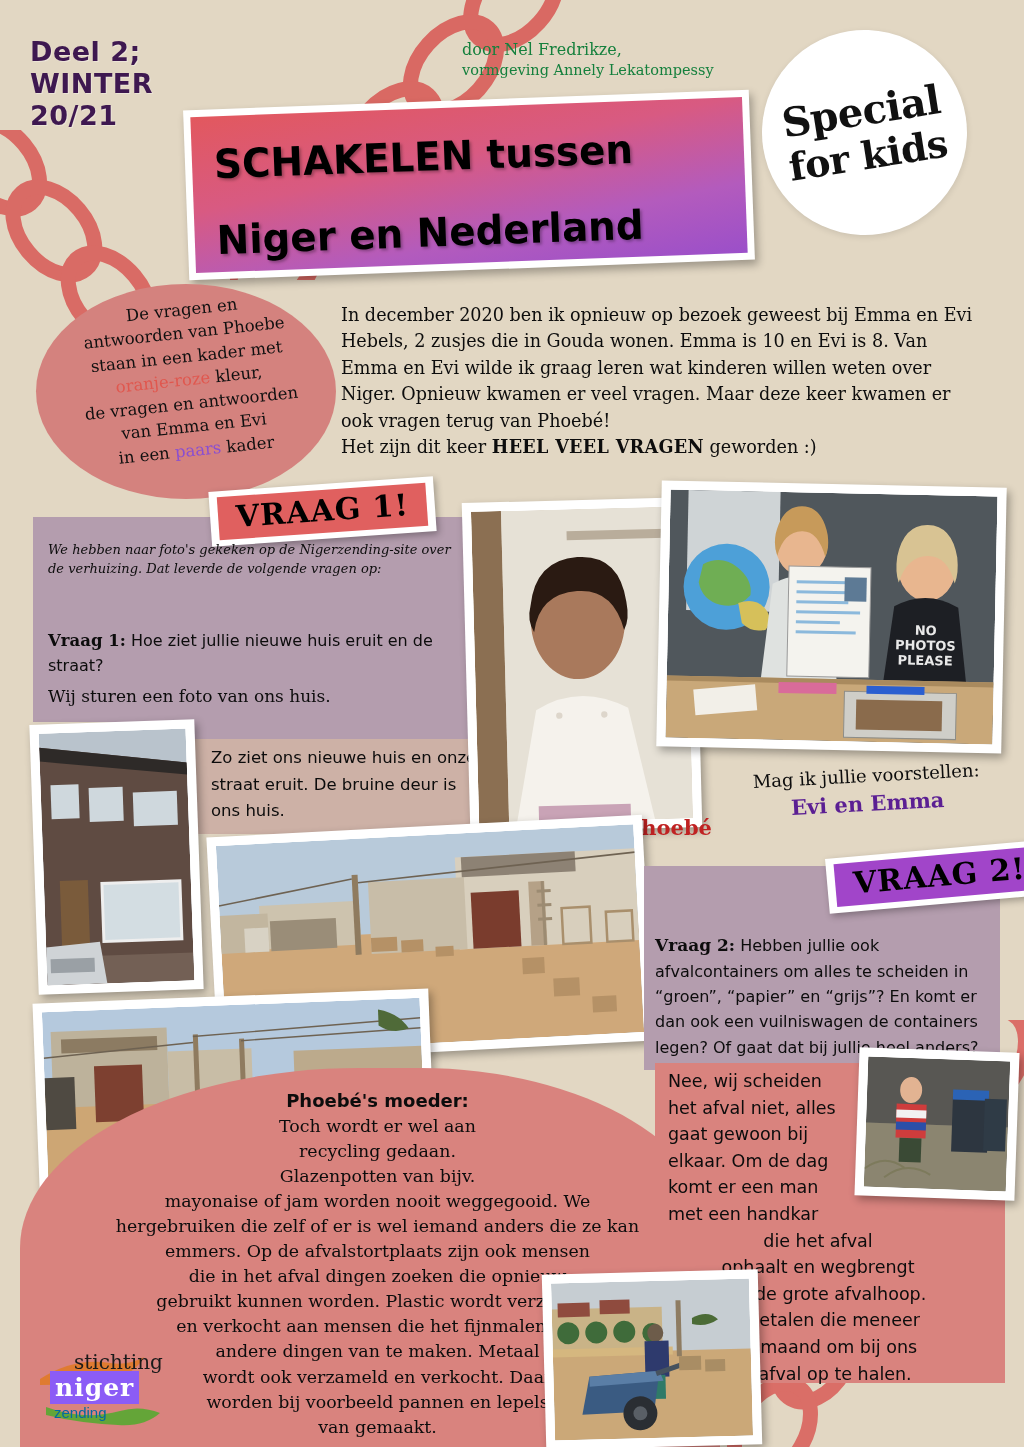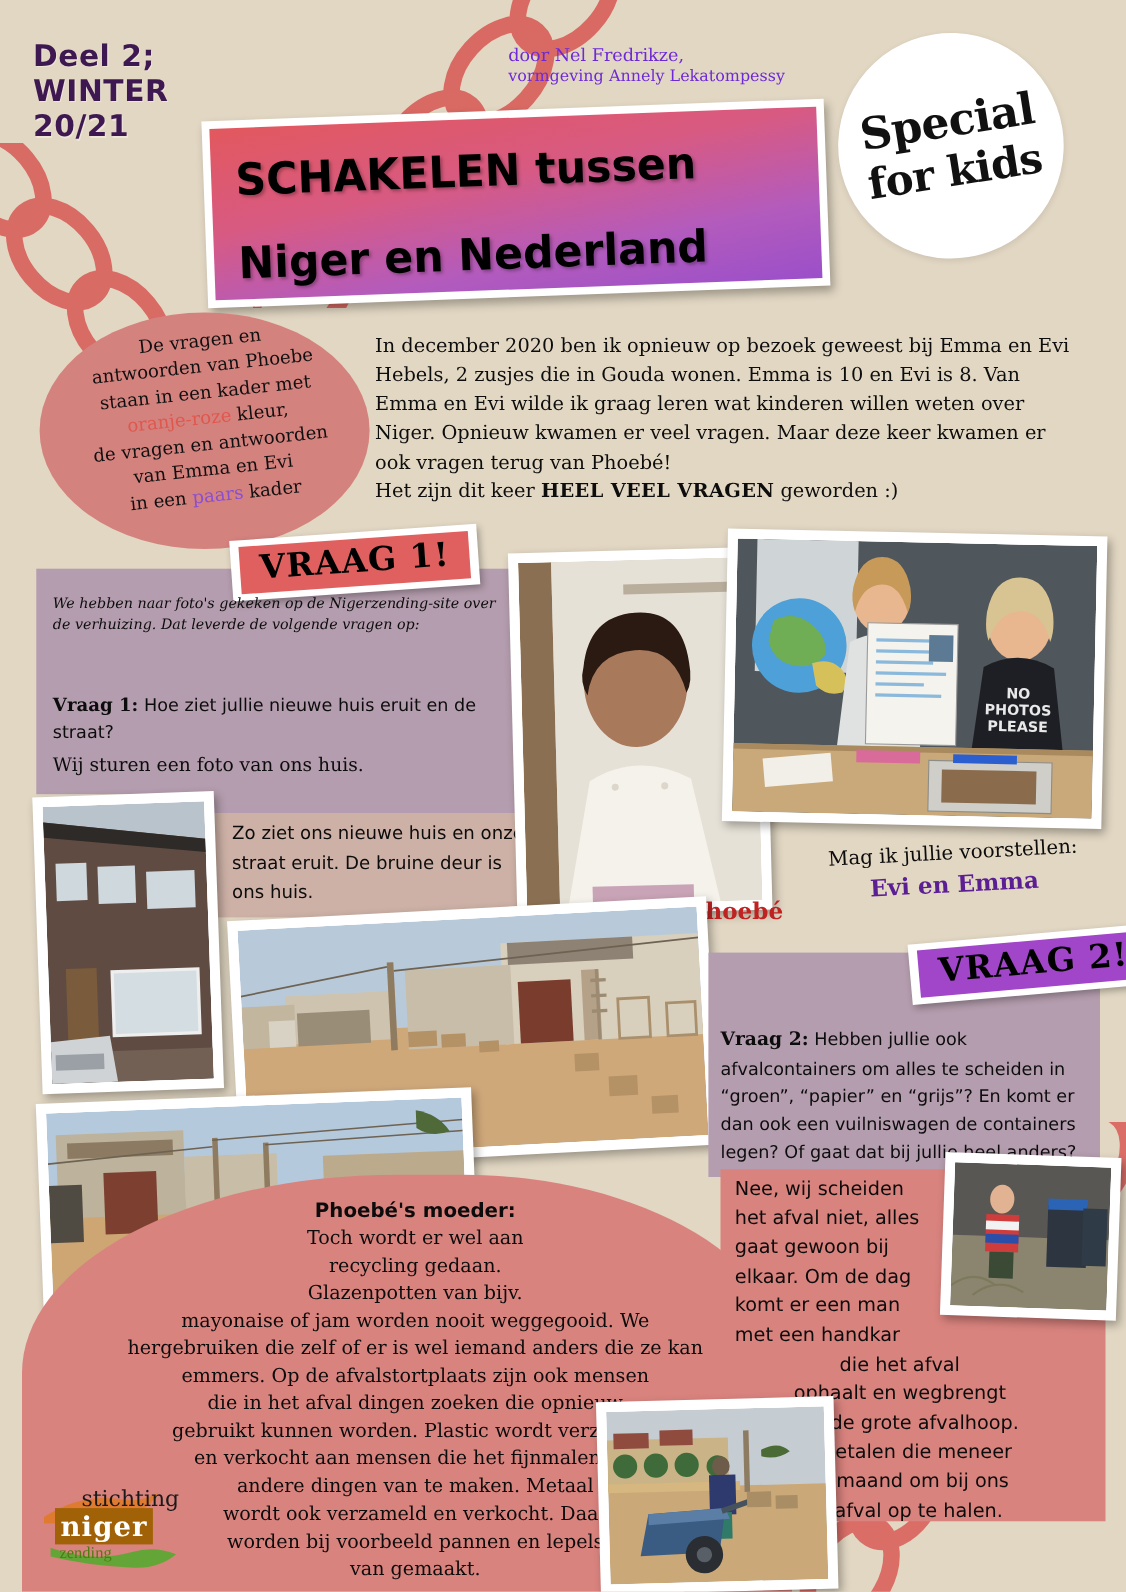--- a/index.html
+++ b/index.html
@@ -20,21 +20,21 @@
   .deel {
     position: absolute; left: 30px; top: 36px;
     font-family: "DejaVu Sans", sans-serif;
     font-weight: bold; font-size: 27px; line-height: 1.18;
     color: #3e1850; letter-spacing: .5px;
     text-shadow: 1px 1px 0 rgba(255,255,255,.35);
   }
   .credits {
     position: absolute; left: 462px; top: 40px;
     font-family: "DejaVu Serif", serif; font-size: 16px;
-    line-height: 1.3; color: #6d28d9;
+    line-height: 1.3; color: #15803d;
   }
   .credits .l2 { font-size: 14.5px; }
 
   .titleband {
     position: absolute; left: 186px; top: 100px;
     width: 566px; height: 170px;
     background: #fff; padding: 7px;
     transform: rotate(-2.1deg);
     box-shadow: 3px 5px 9px rgba(0,0,0,.30);
   }
@@ -178,27 +178,27 @@
   
   .photo { position: absolute; background: #fff; padding: 9px;
            box-shadow: 3px 4px 9px rgba(0,0,0,.33); overflow: hidden; }
   .photo .im { width: 100%; height: 100%; display: block; position: relative;
                overflow: hidden; }
 
   
   .logo { position: absolute; left: 38px; top: 1345px;
           width: 150px; height: 90px; }
   .logo .wordmark { position: absolute; left: 12px; top: 26px;
-                    background: #a16207; padding: 2px 5px; }
+                    background: #8b5cf6; padding: 2px 5px; }
   .logo .wordmark span { font-family: "DejaVu Serif", serif;
                          font-weight: bold; font-size: 25px; letter-spacing: 1px; }
   .logo .t1 { position: absolute; left: 36px; top: 5px;
               font-family: "DejaVu Serif", serif; font-size: 20px; color: #1a1a1a; }
   .logo .t2 { position: absolute; left: 16px; top: 59px;
-              font-family: Liberation Serif, serif; font-size: 15px; color: #4d7c0f; }
+              font-family: Liberation Sans, sans-serif; font-size: 15px; color: #0369a1; }
 </style>
 </head>
 <body>
 
 <div class="page">
 
   <div class="chain" style="left:230px; top:-50px; width:360px; height:330px;">
     <svg width="360" height="330" viewBox="0 0 360 330">
       <g transform="rotate(42 180 165)" fill="none" stroke="#d9605b" stroke-width="15" opacity=".92">
         <ellipse cx="180" cy="10" rx="34" ry="52"></ellipse>

